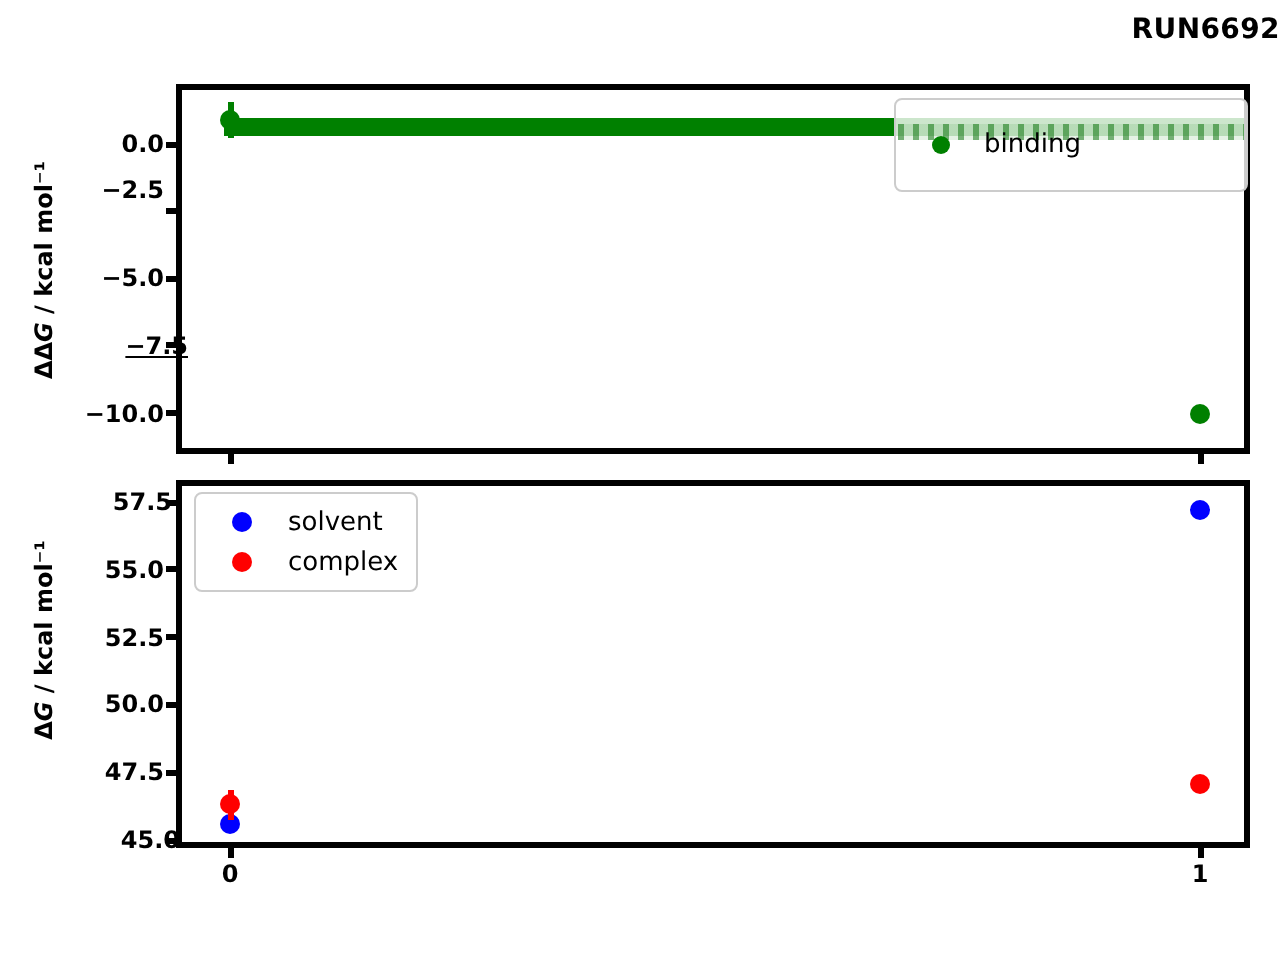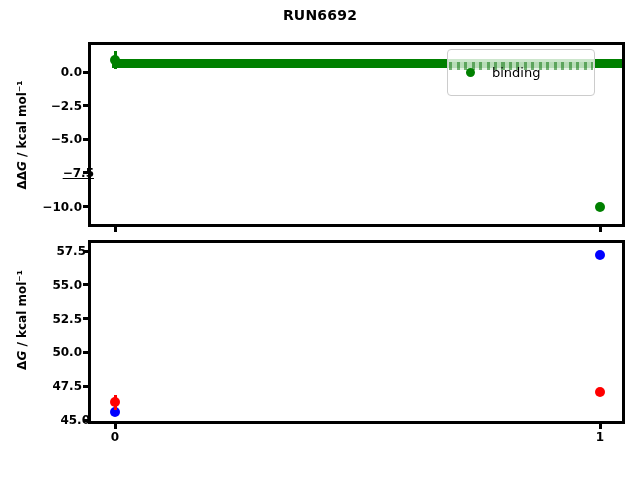--- a/index.html
+++ b/index.html
@@ -1,21 +1,21 @@
 <!DOCTYPE html>
 <html><head>
 <meta charset="utf-8">
 <style>
   html,body{margin:0;padding:0;background:#ffffff;}
   .fig{
     position:relative;width:640px;height:480px;background:#ffffff;overflow:hidden;
     font-family:"DejaVu Sans", sans-serif;color:#000;
   }
   .title{
-    position:absolute;left:0;right:0;top:7px;text-align:center;
+    position:absolute;left:0;right:0;top:7px;text-align:right;
     font-size:14px;font-weight:bold;letter-spacing:0.2px;
   }
   .axes{position:absolute;border:3px solid #000;box-sizing:border-box;background:transparent;}
   #axes-top{left:88px;top:42px;width:537px;height:185px;}
   #axes-bottom{left:88px;top:240px;width:537px;height:184px;}
   .ylabel{
     position:absolute;white-space:nowrap;font-size:12px;font-weight:bold;
     transform:translate(-50%,-50%) rotate(-90deg);
   }
   .ylabel .ital{font-style:italic;}
@@ -29,21 +29,21 @@
   .x-tick-label{width:40px;text-align:center;}
   .band{position:absolute;z-index:1;}
   .errbar{position:absolute;width:3px;z-index:2;}
   .point{position:absolute;width:10px;height:10px;border-radius:50%;z-index:2;}
   .legend{
     position:absolute;background:rgba(255,255,255,0.8);
     border:1px solid #cccccc;border-radius:4px;box-sizing:border-box;
     display:flex;flex-direction:column;justify-content:space-evenly;
     padding:3px 6px 3px 5px;z-index:3;
   }
-  #legend-top{left:447px;top:49px;width:148px;height:47px;}
+  #legend-top{left:447px;top:49px;width:177px;height:47px;}
   #legend-bottom{left:97px;top:246px;width:112px;height:50px;}
   .legend-row{display:flex;align-items:center;position:relative;z-index:2;height:18px;}
   .handle{flex:0 0 34px;display:flex;align-items:center;justify-content:center;}
   #legend-bottom .handle{flex:0 0 36px;}
   .ldot{width:9px;height:9px;border-radius:50%;display:inline-block;background:#888;}
   #legend-bottom .ldot{width:10px;height:10px;}
   .ldotted{width:33px;height:0;border-top:3px dotted #008000;display:inline-block;}
   .legend-label{font-size:13px;margin-left:5px;white-space:nowrap;}
   .legend-underlay{
     position:absolute;left:1px;right:1px;top:12px;height:8px;z-index:1;
@@ -72,25 +72,39 @@
   <div class="legend" id="legend-top">
     <div class="legend-underlay"></div>
     <div class="legend-row">
       <span class="handle">
           <span class="ldot" style="background: rgb(0, 128, 0);"></span>
         </span>
       <span class="legend-label">binding</span>
     </div>
   </div>
 
+  <div class="legend" id="legend-bottom">
+    <div class="legend-row">
+      <span class="handle">
+          <span class="ldot" style="background: rgb(0, 0, 255);"></span>
+        </span>
+      <span class="legend-label">solvent</span>
+    </div>
+    <div class="legend-row">
+      <span class="handle">
+          <span class="ldot" style="background: rgb(255, 0, 0);"></span>
+        </span>
+      <span class="legend-label">complex</span>
+    </div>
+  </div>
 
 <div class="tick-mark" style="left: 83px; width: 5px; height: 3px; top: 70.5px;"></div>
     <div class="tick-label y-tick-label" style="left: 28px; top: 64px;">0.0</div>
     <div class="tick-mark" style="left: 83px; width: 5px; height: 3px; top: 104.125px;"></div>
-    <div class="tick-label y-tick-label" style="left: 28px; top: 98px;">−2.5</div>
+    <div class="tick-label y-tick-label" style="left: 28px; top: 87px;">−2.5</div>
     <div class="tick-mark" style="left: 83px; width: 5px; height: 3px; top: 137.75px;"></div>
     <div class="tick-label y-tick-label" style="left: 28px; top: 131.25px;">−5.0</div>
     <div class="tick-mark" style="left: 83px; width: 5px; height: 3px; top: 171.375px;"></div>
     <div class="tick-label y-tick-label" style="left: 40px; top: 164.875px; text-decoration: underline;">−7.5</div>
     <div class="tick-mark" style="left: 83px; width: 5px; height: 3px; top: 205px;"></div>
     <div class="tick-label y-tick-label" style="left: 28px; top: 198.5px;">−10.0</div>
     <div class="tick-mark" style="left: 83px; width: 5px; height: 3px; top: 418.5px;"></div>
     <div class="tick-label y-tick-label" style="left: 36px; top: 412px;">45.0</div>
     <div class="tick-mark" style="left: 83px; width: 5px; height: 3px; top: 384.7px;"></div>
     <div class="tick-label y-tick-label" style="left: 28px; top: 378.2px;">47.5</div>

